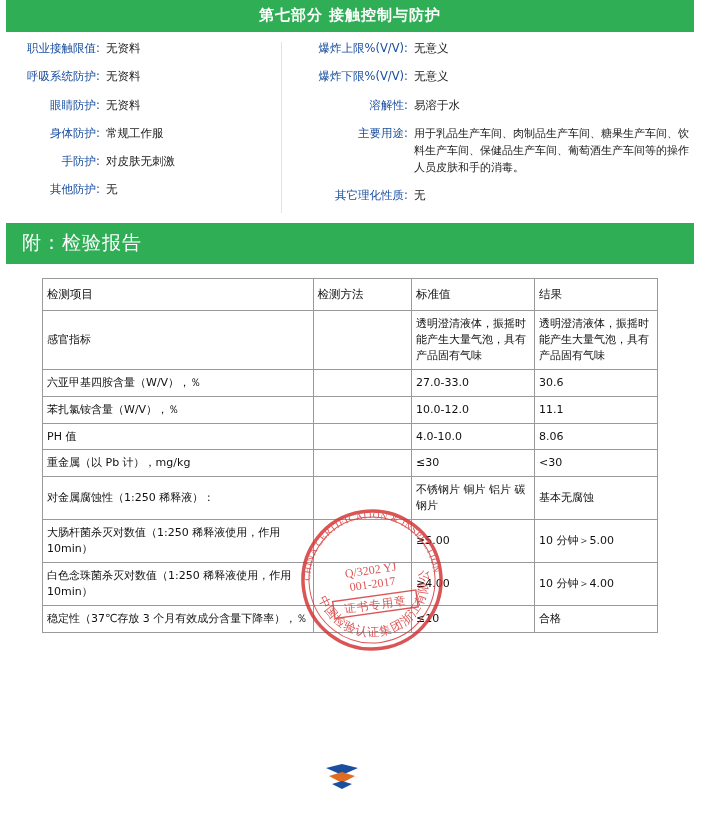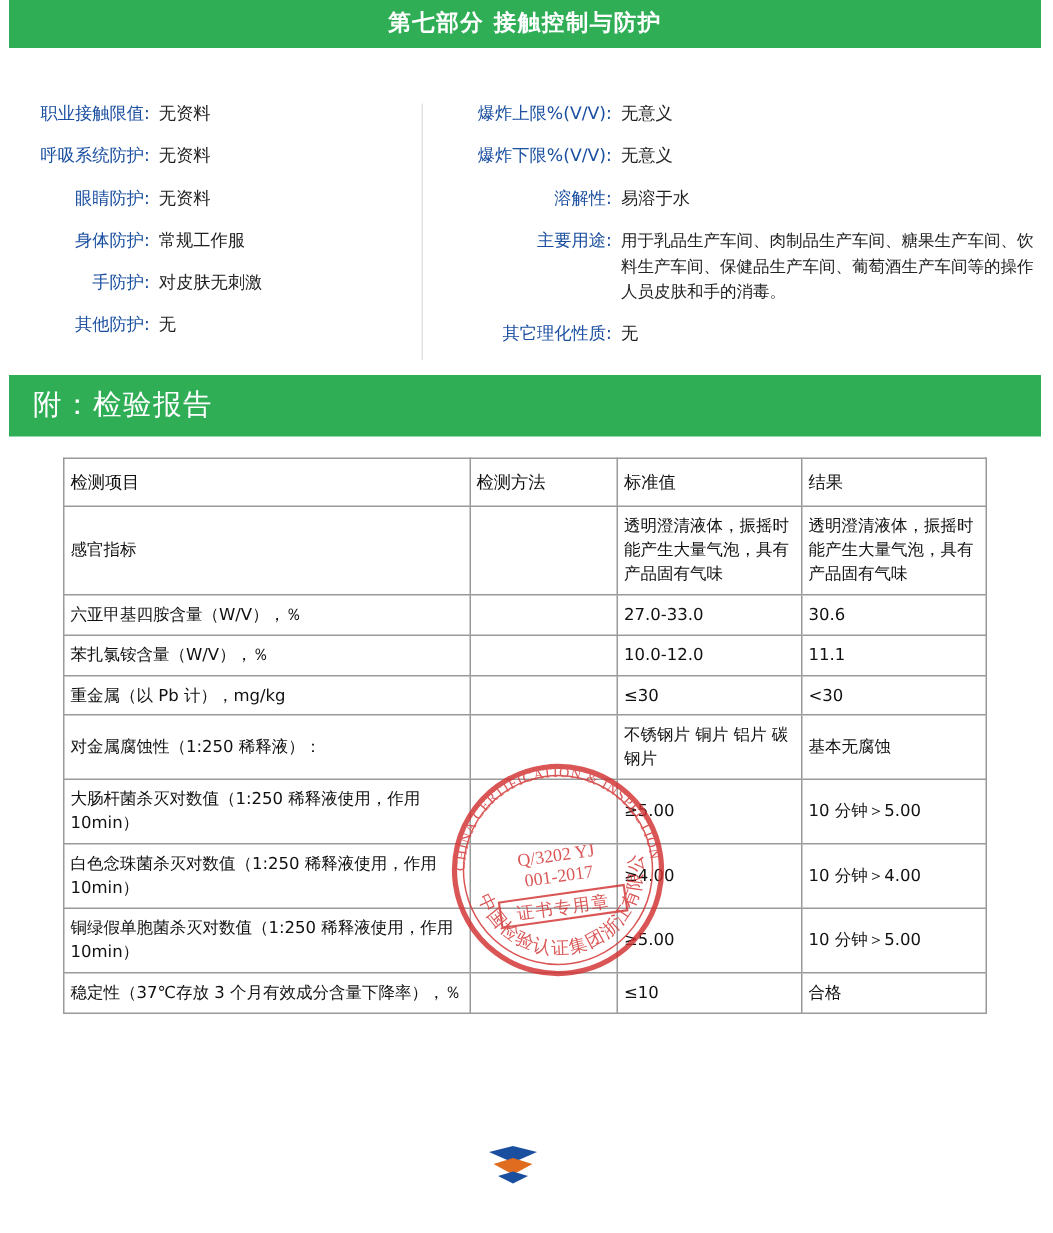--- a/index.html
+++ b/index.html
@@ -31,21 +31,20 @@
     letter-spacing: 1px;
     padding: 6px 0 7px 0;
     margin: 0 6px;
   }
 
   
   .props {
     display: flex;
     padding: 8px 10px 2px 10px;
     box-sizing: border-box;
-    margin-top: 27px;
   }
   .col-left { width: 278px; }
   .col-right { width: 404px; padding-left: 4px; }
 
   .prop-row {
     display: flex;
     align-items: flex-start;
     margin-bottom: 11px;
   }
   .prop-label {
@@ -260,20 +259,26 @@
           <td>27.0-33.0</td>
           <td>30.6</td>
         </tr>
         <tr>
           <td class="item">苯扎氯铵含量（W/V），％</td>
           <td></td>
           <td>10.0-12.0</td>
           <td>11.1</td>
         </tr>
         <tr>
+          <td class="item">PH 值</td>
+          <td></td>
+          <td>4.0-10.0</td>
+          <td>8.06</td>
+        </tr>
+        <tr>
           <td class="item">重金属（以 Pb 计），mg/kg</td>
           <td></td>
           <td>≤30</td>
           <td>&lt;30</td>
         </tr>
         <tr>
           <td class="item">对金属腐蚀性（1:250 稀释液）：</td>
           <td></td>
           <td>不锈钢片 铜片 铝片 碳钢片</td>
           <td>基本无腐蚀</td>
@@ -282,26 +287,20 @@
           <td class="item">大肠杆菌杀灭对数值（1:250 稀释液使用，作用 10min）</td>
           <td></td>
           <td>≥5.00</td>
           <td>10 分钟＞5.00</td>
         </tr>
         <tr>
           <td class="item">白色念珠菌杀灭对数值（1:250 稀释液使用，作用 10min）</td>
           <td></td>
           <td>≥4.00</td>
           <td>10 分钟＞4.00</td>
-        </tr>
-        <tr>
-          <td class="item">铜绿假单胞菌杀灭对数值（1:250 稀释液使用，作用 10min）</td>
-          <td></td>
-          <td>≥5.00</td>
-          <td>10 分钟＞5.00</td>
         </tr>
         <tr>
           <td class="item">稳定性（37℃存放 3 个月有效成分含量下降率），％</td>
           <td></td>
           <td>≤10</td>
           <td>合格</td>
         </tr>
       </tbody>
     </table>
   </div>

